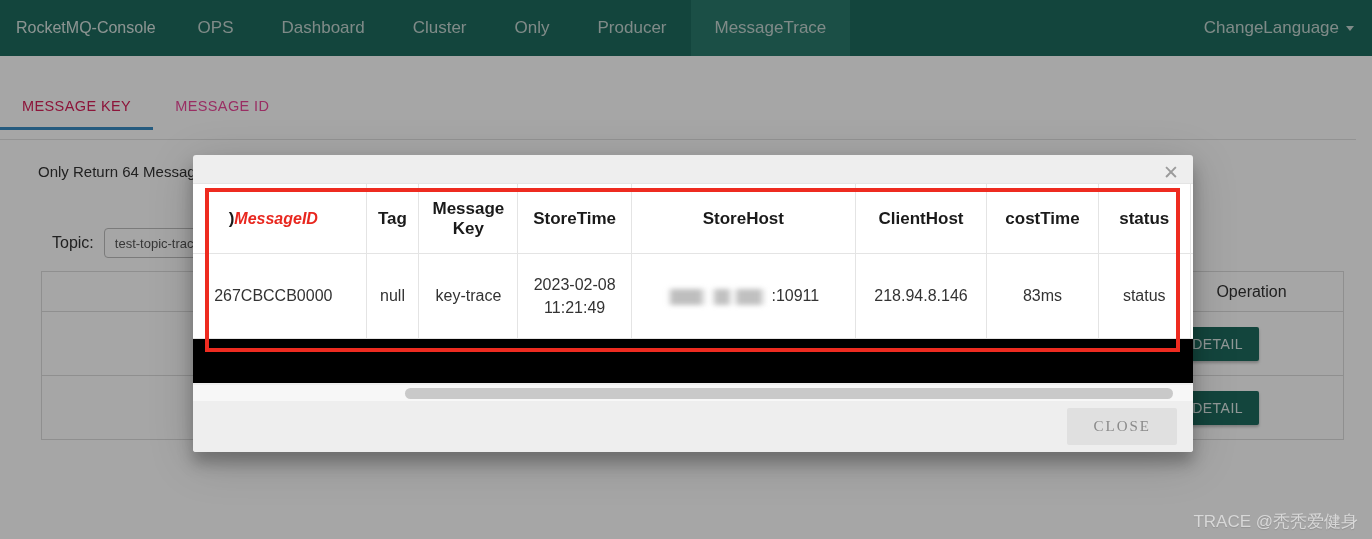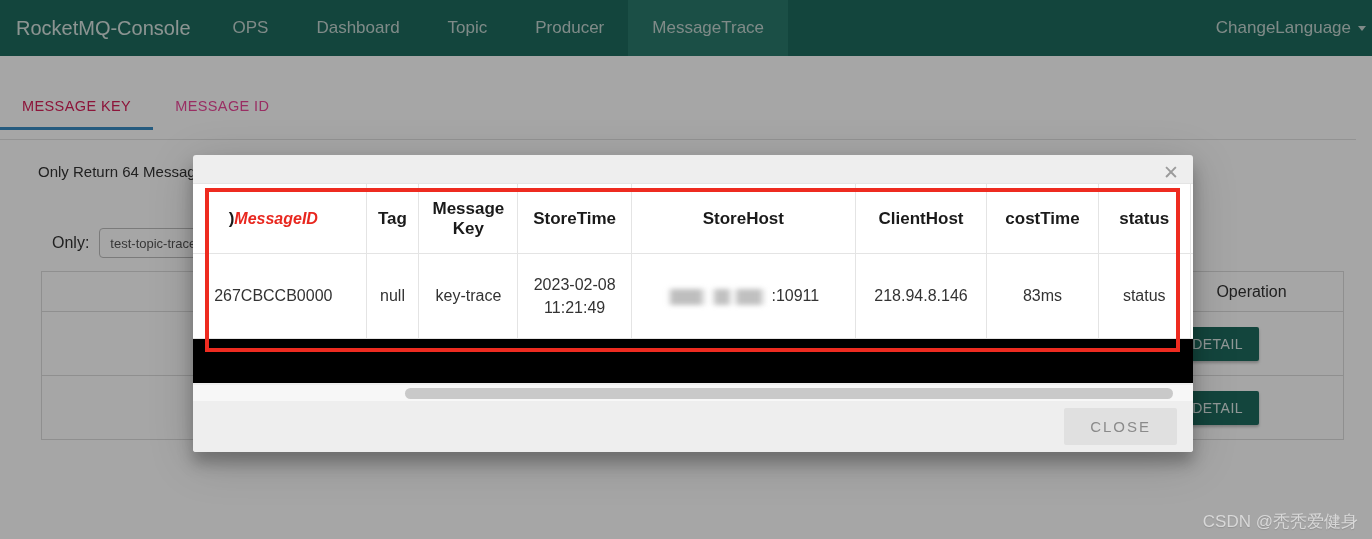--- a/index.html
+++ b/index.html
@@ -18,32 +18,32 @@
   }
 
   
   #navbar {
     position: absolute; top: 0; left: 0;
     width: 1372px; height: 56px;
     background: #1e6b5e;
     display: flex; align-items: center;
   }
   .brand {
-    color: #d8e4e1; font-size: 20px;
+    color: #d8e4e1; font-size: 16px;
     padding: 0 18px 0 16px; height: 44px;
     display: flex; align-items: center; white-space: nowrap;
   }
   .navlink {
     color: #c4d5d1; font-size: 17px;
     height: 56px; padding: 0 24px;
     display: flex; align-items: center; white-space: nowrap;
   }
   .navlink.active { background: #2a7a6c; }
   #nav-spacer { flex: 1 1 auto; }
-  .navlink.lang { padding-right: 6px; }
+  .navlink.lang { padding-right: 18px; }
   .caret {
     display: inline-block; margin-left: 7px;
     width: 0; height: 0;
     border-left: 4px solid transparent;
     border-right: 4px solid transparent;
     border-top: 5px solid #c4d5d1;
   }
 
   
   #tabbar {
@@ -205,21 +205,21 @@
   #dialog-footer {
     position: absolute; left: 0; top: 246px;
     width: 1000px; height: 51px;
     background: #eeeeee;
   }
   #close-btn {
     position: absolute; right: 16px; top: 7px;
     background: #e0e0e0; border: none;
     color: #8a8a8a; font-size: 15px; letter-spacing: 2px;
     padding: 10px 26px; border-radius: 2px; cursor: pointer;
-    font-family: Liberation Sans, sans-serif;
+    font-family: Liberation Serif, serif;
   }
 
   
   #watermark {
     position: absolute; right: 14px; bottom: 6px;
     font-size: 17px; color: #d8d8d8;
     text-shadow: 0 1px 1px rgba(0,0,0,.12);
     white-space: nowrap;
   }
   #bottom-strip {
@@ -230,39 +230,40 @@
 </style>
 </head>
 <body>
 
 <div id="page">
 
   <div id="navbar">
     <div class="brand">RocketMQ-Console</div>
     <div class="navlink">OPS</div>
     <div class="navlink">Dashboard</div>
-    <div class="navlink">Topic</div>
+    <div class="navlink">Cluster</div>
+    <div class="navlink">Only</div>
     <div class="navlink">Producer</div>
     <div class="navlink active">MessageTrace</div>
     <div id="nav-spacer"></div>
     <div class="navlink lang">
         <span>ChangeLanguage</span>
         <span class="caret"></span>
       </div>
   </div>
 
   <div id="tabbar">
     <div class="tab active">MESSAGE KEY</div>
     <div class="tab">MESSAGE ID</div>
   </div>
 
   <div id="only-return">Only Return 64 Message</div>
 
   <div id="topic-row">
-    <span id="topic-label">Only:</span>
+    <span id="topic-label">Topic:</span>
     <input id="topic-input" type="text" value="test-topic-trace" style="">
   </div>
 
   <table id="bg-table">
     <tbody>
         <tr class="hdr">
       <td class="msgid-cell"></td>
       <td class="op-cell hdr-op">Operation</td>
     </tr>
     <tr>
@@ -324,13 +325,13 @@
 
   <div id="hscroll">
     <div id="hscroll-thumb"></div>
   </div>
 
   <div id="dialog-footer">
     <button id="close-btn">CLOSE</button>
   </div>
 </div>
 
-<div id="watermark">CSDN @秃秃爱健身</div>
+<div id="watermark">TRACE @秃秃爱健身</div>
 
 </body></html>

